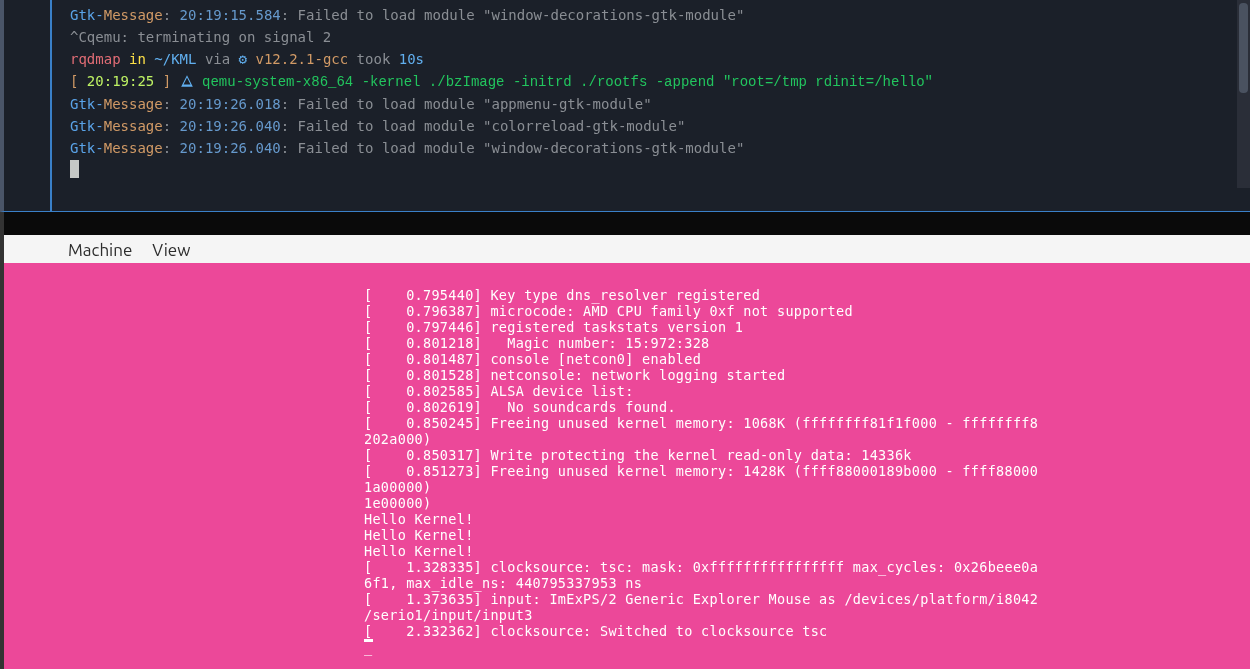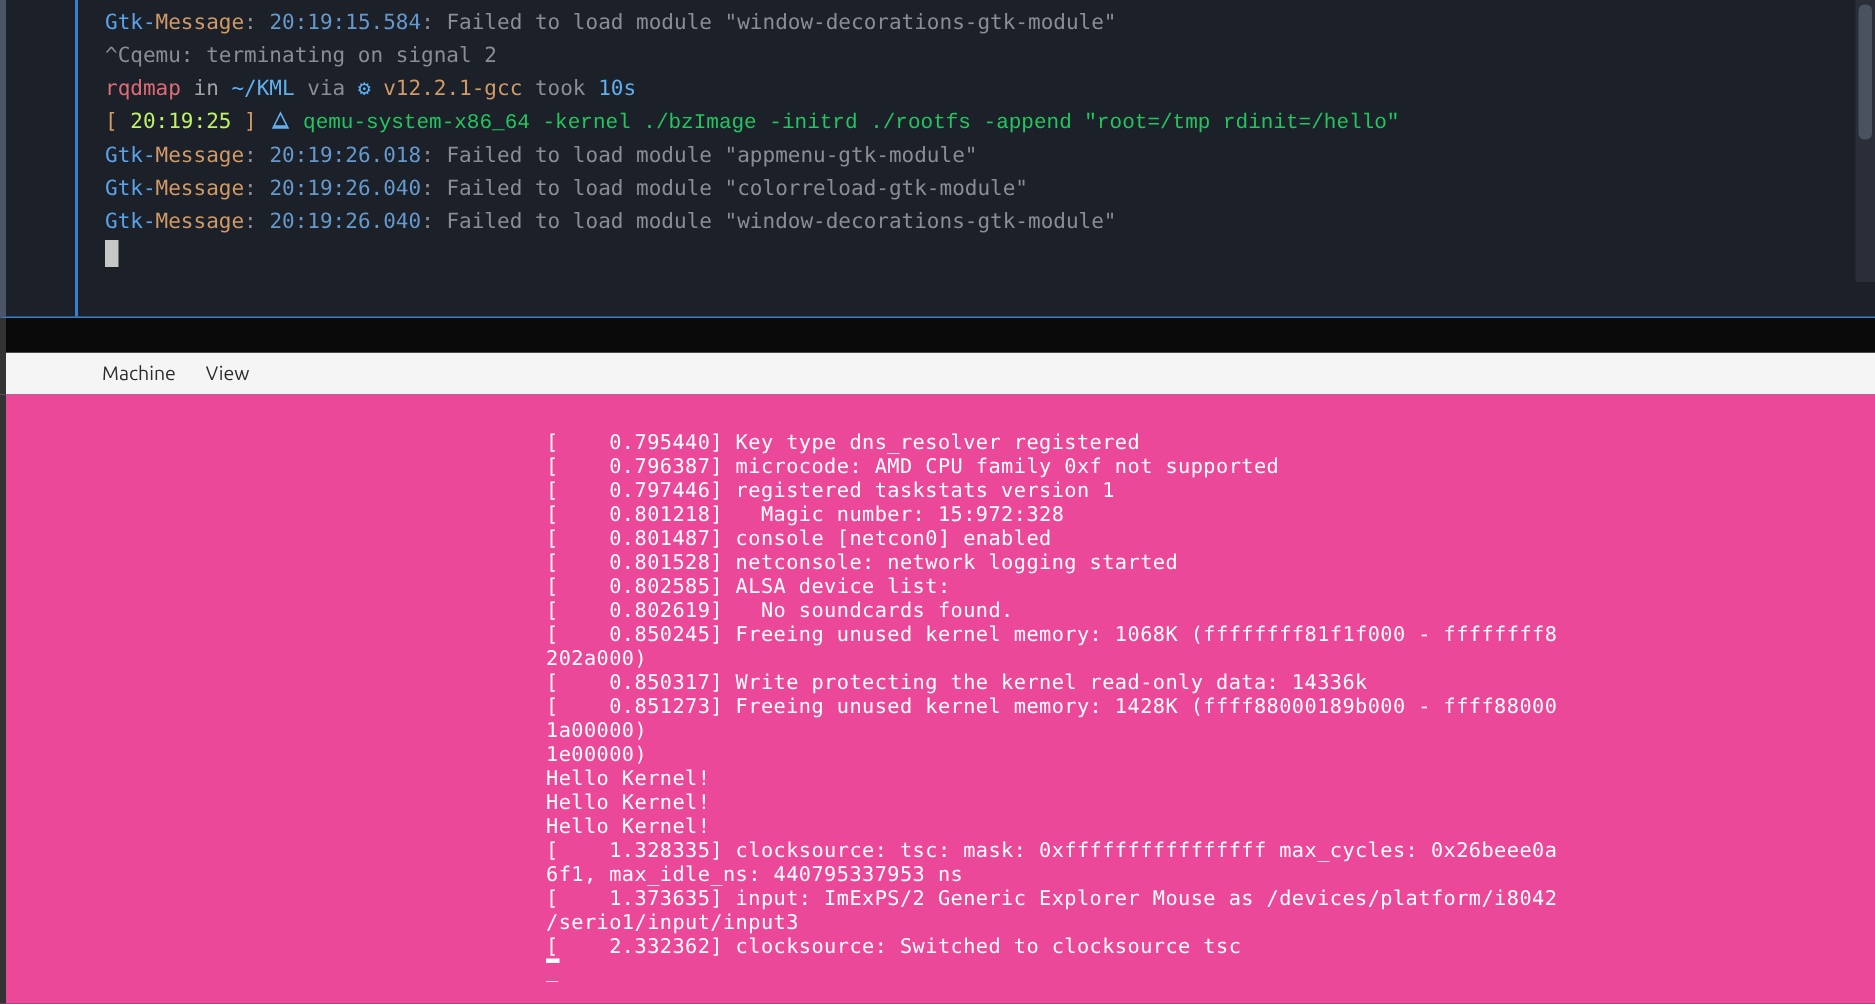--- a/index.html
+++ b/index.html
@@ -30,21 +30,21 @@
       bottom: 0;
       width: 2px;
       background: #3a80c8;
     }
     .term-line { white-space: pre; }
     .tok-gtk { color: #5aa3e8; }
     .tok-message { color: #d19a66; }
     .tok-time { color: #6699cc; }
     .tok-gray { color: #8a8e94; }
     .tok-user { color: #e06c75; }
-    .tok-in { color: #a3a3a3; }
+    .tok-in { color: #fde047; }
     .tok-path { color: #61afef; }
     .tok-via { color: #8a8e94; text-align: right; }
     .tok-gear { color: #61afef; }
     .tok-version { color: #d19a66; }
     .tok-took { color: #8a8e94; }
     .tok-duration { color: #61afef; }
     .tok-bracket { color: #d19a66; }
     .tok-prompt-time { color: #bef264; }
     .tok-arch { color: #61afef; }
     .tok-cmd { color: #22c55e; font-family: Liberation Mono, monospace; }
@@ -70,21 +70,21 @@
       gap: 10px;
       align-items: flex-end;
     }
     .menubar {
       background: #f5f5f5;
       height: 28px;
       display: flex;
       align-items: center;
       padding-left: 54px;
       font-family: 'Ubuntu', 'Segoe UI', sans-serif;
-      font-size: 13px;
+      font-size: 17px;
       color: #2c2c2c;
       border-left: 4px solid #333;
     }
     .menu-item {
       padding: 4px 10px;
       cursor: pointer;
     }
     .qemu-console {
       background: #ec4899;
       color: #ffffff;

